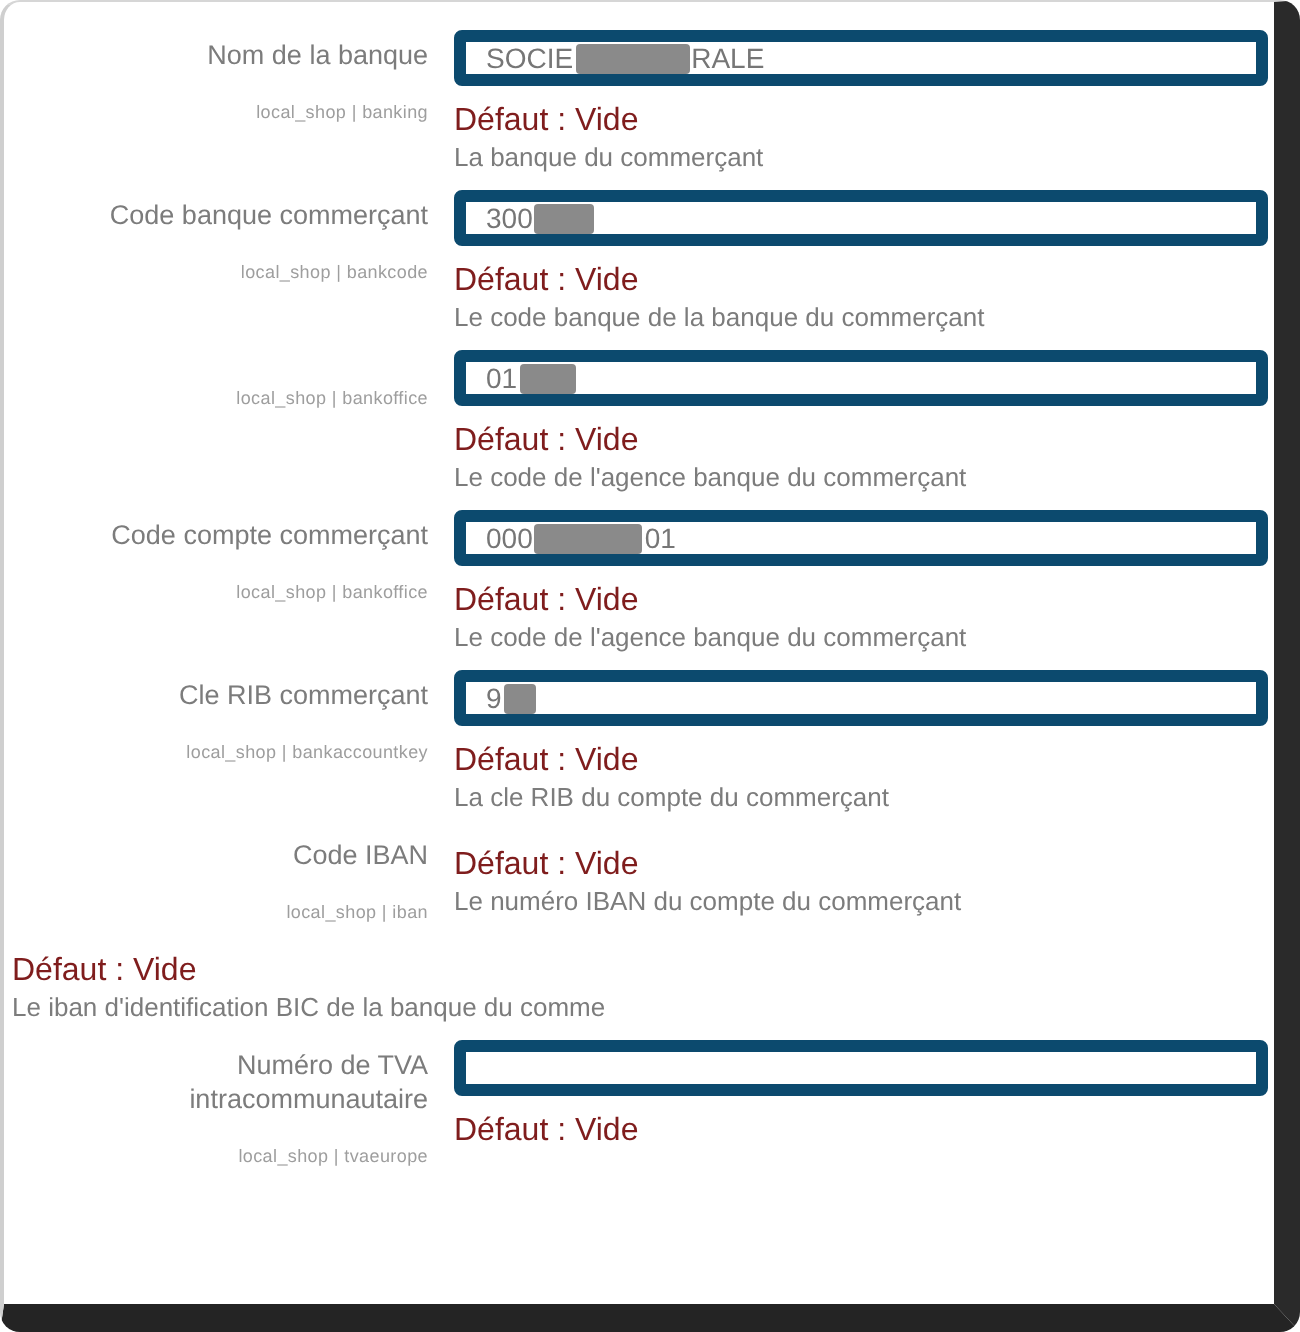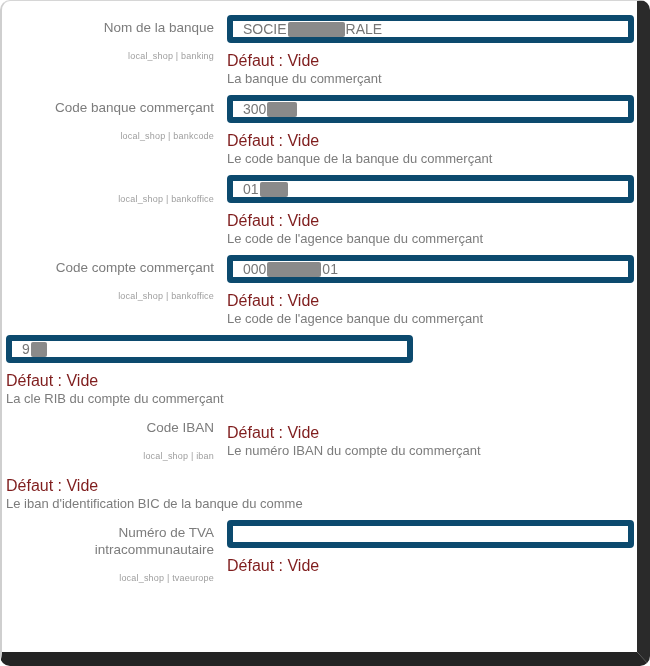--- a/index.html
+++ b/index.html
@@ -147,20 +147,24 @@
         <span class="val-prefix">000</span>
         <span class="redaction" style="width: 54px;"></span>
         <span class="val-suffix">01</span>
       </div>
       <div class="default">Défaut : Vide</div>
       <div class="desc">Le code de l'agence banque du commerçant</div>
     </div>
   </div>
 
   <div class="row">
+    <div class="label-cell">
+      <div class="label">Cle RIB commerçant</div>
+      <div class="sublabel">local_shop | bankaccountkey</div>
+    </div>
     <div class="field-cell">
       <div class="text-input" role="textbox">
         <span class="val-prefix">9</span>
         <span class="redaction" style="width: 16px;"></span>
         <span class="val-suffix"></span>
       </div>
       <div class="default">Défaut : Vide</div>
       <div class="desc">La cle RIB du compte du commerçant</div>
     </div>
   </div>

